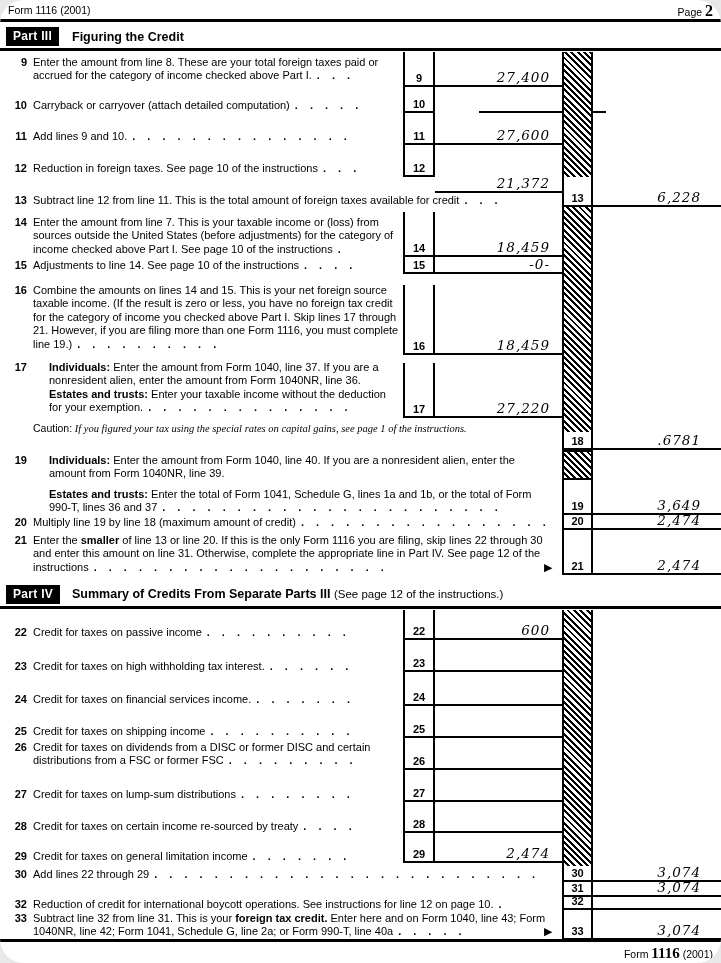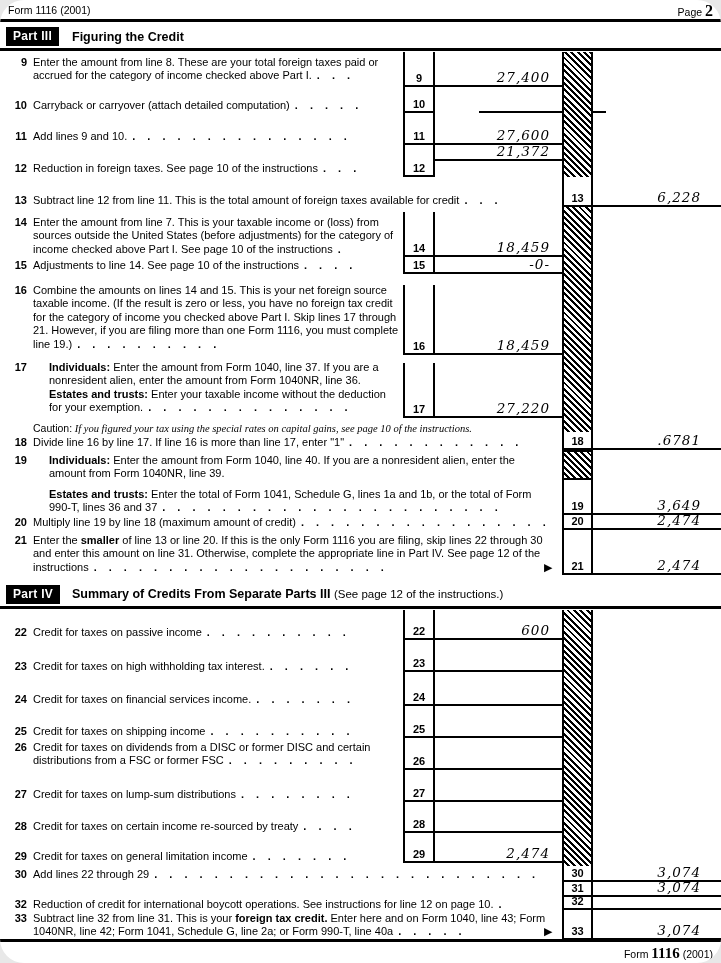--- a/index.html
+++ b/index.html
@@ -97,24 +97,21 @@
   <div class="row w-mid" style="top:284px;">
     <span class="num">16</span><span class="body"><span>Combine the amounts on lines 14 and 15. This is your net foreign source taxable income. (If the result is zero or less, you have no foreign tax credit for the category of income you checked above Part I. Skip lines 17 through 21. However, if you are filing more than one Form 1116, you must complete line 19.)</span><span class="dots">. . . . . . . . . .</span></span>
   </div>
   <div class="row w-mid" style="top:361px;">
     <span class="num">17</span><span class="body">
       <span class="para"><b class="lead">Individuals:</b><span> Enter the amount from Form 1040, line 37. If you are a nonresident alien, enter the amount from Form 1040NR, line 36.</span></span>
       <span class="para"><b class="lead">Estates and trusts:</b><span> Enter your taxable income without the deduction for your exemption.</span><span class="dots">. . . . . . . . . . . . . .</span></span>
     </span>
   </div>
   <div class="caution" style="top:422px;">
-    <span>Caution:</span><i> If you figured your tax using the special rates on capital gains, see page 10 of the instructions.</i>
-  </div>
-  <div class="row w-full" style="top:436px;">
-    <span class="num">18</span><span class="body"><span>Divide line 16 by line 17. If line 16 is more than line 17, enter "1"</span><span class="dots">. . . . . . . . . . . .</span></span>
+    <span>Caution:</span><i> If you figured your tax using the special rates on capital gains, see page 1 of the instructions.</i>
   </div>
   <div class="row w-full" style="top:454px;">
     <span class="num">19</span><span class="body">
       <span class="para"><b class="lead">Individuals:</b><span> Enter the amount from Form 1040, line 40. If you are a nonresident alien, enter the amount from Form 1040NR, line 39.</span></span>
       <span class="para gap"><b class="lead">Estates and trusts:</b><span> Enter the total of Form 1041, Schedule G, lines 1a and 1b, or the total of Form 990-T, lines 36 and 37</span><span class="dots">. . . . . . . . . . . . . . . . . . . . . . .</span></span>
     </span>
   </div>
   <div class="row w-full" style="top:516px;">
     <span class="num">20</span><span class="body"><span>Multiply line 19 by line 18 (maximum amount of credit)</span><span class="dots">. . . . . . . . . . . . . . . . .</span></span>
   </div>
@@ -131,21 +128,21 @@
       <span>10</span>
     </div>
   <div class="amtcell" style="top:87px;height:26px;margin-left:44px;">200</div>
   <div class="numcell" style="top:113px;height:32px;">
       <span>11</span>
     </div>
   <div class="amtcell" style="top:113px;height:32px;">27,600</div>
   <div class="numcell" style="top:145px;height:32px;">
       <span>12</span>
     </div>
-  <div class="amtcell" style="top:145px;height:16px;">21,372</div>
+  <div class="amtcell" style="top:145px;height:48px;">21,372</div>
   <div class="numcell" style="top:212px;height:45px;">
       <span>14</span>
     </div>
   <div class="amtcell" style="top:212px;height:45px;">18,459</div>
   <div class="numcell" style="top:257px;height:17px;">
       <span>15</span>
     </div>
   <div class="amtcell" style="top:257px;height:17px;">-0-</div>
   <div class="numcell" style="top:285px;height:70px;">
       <span>16</span>

